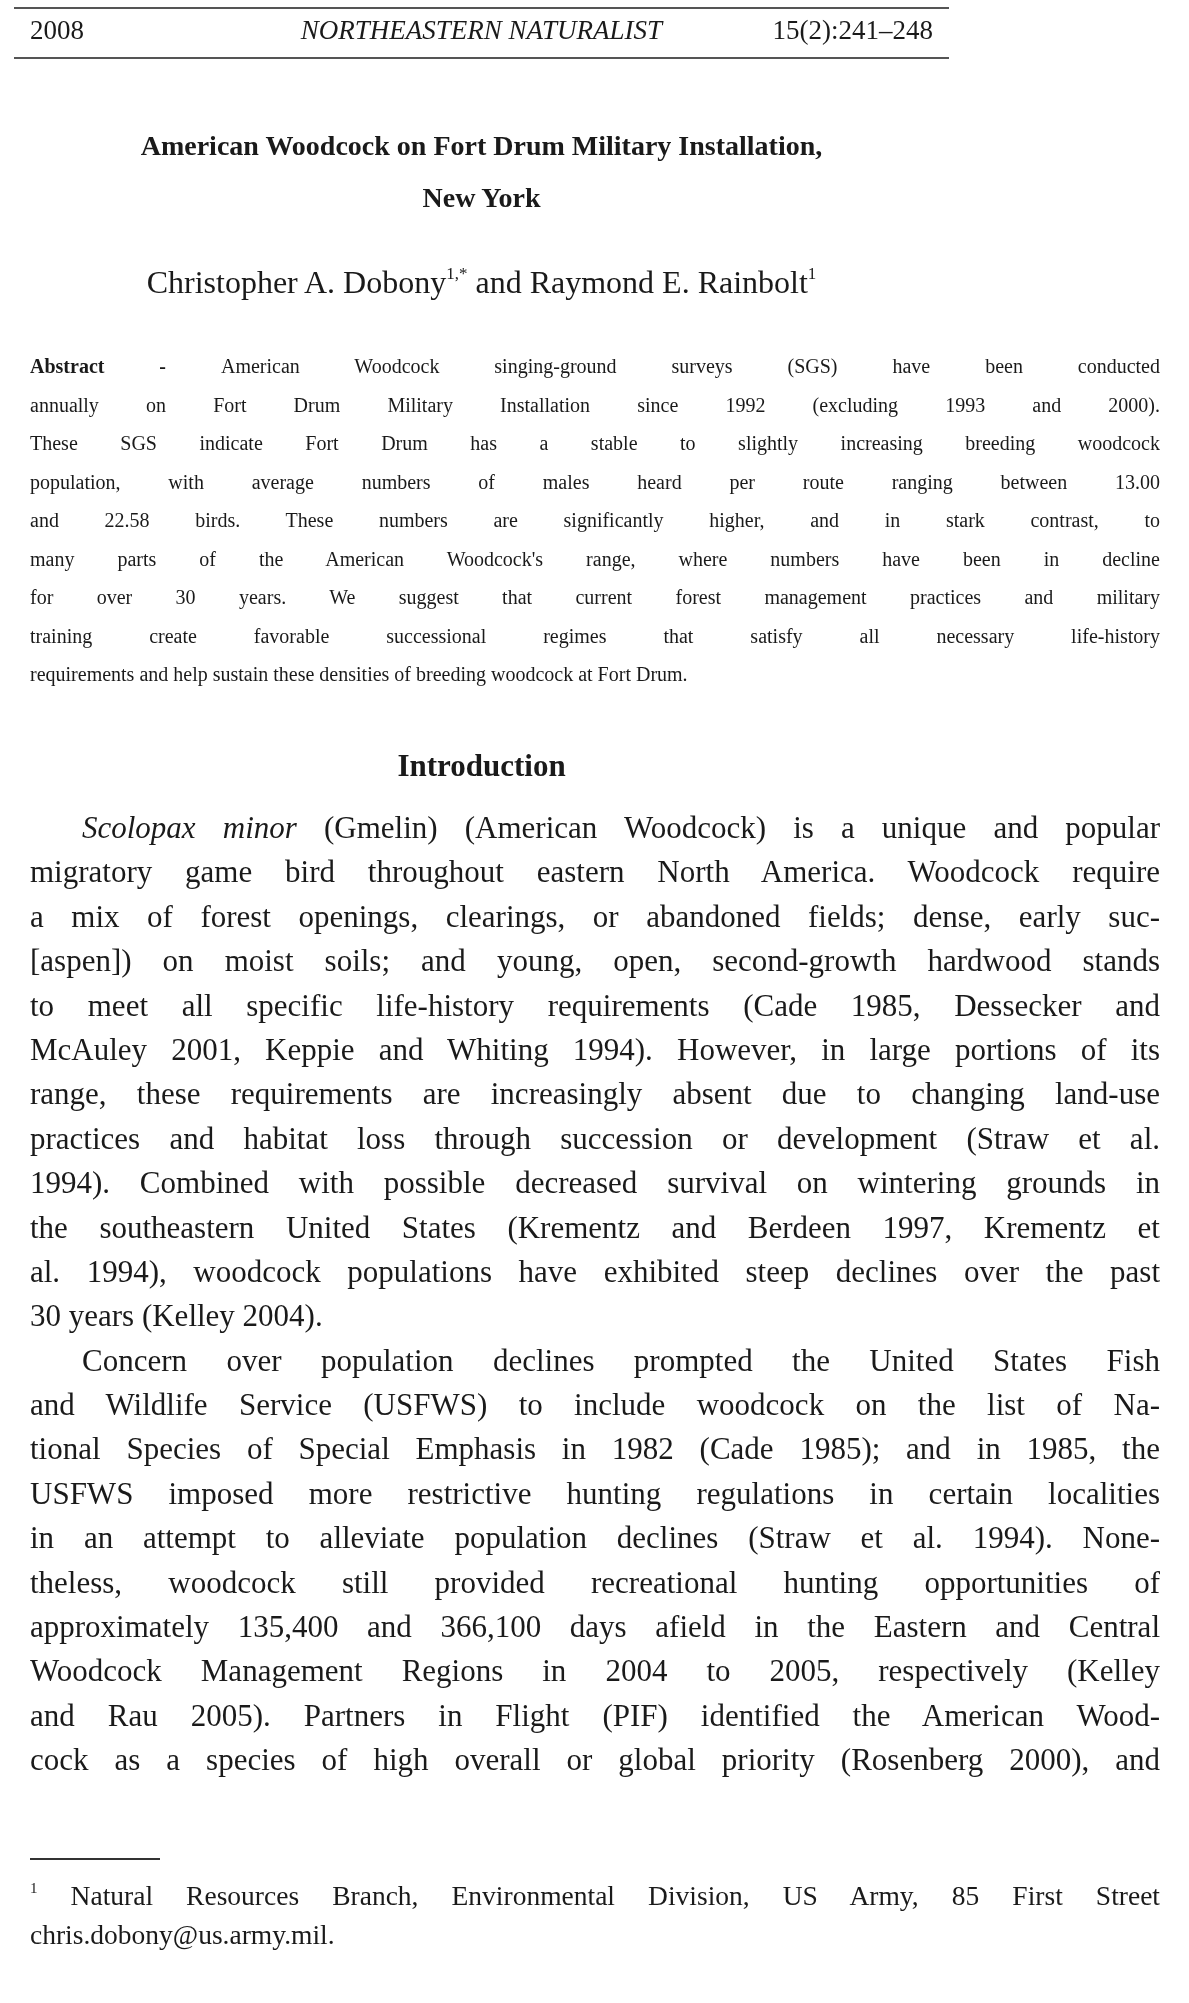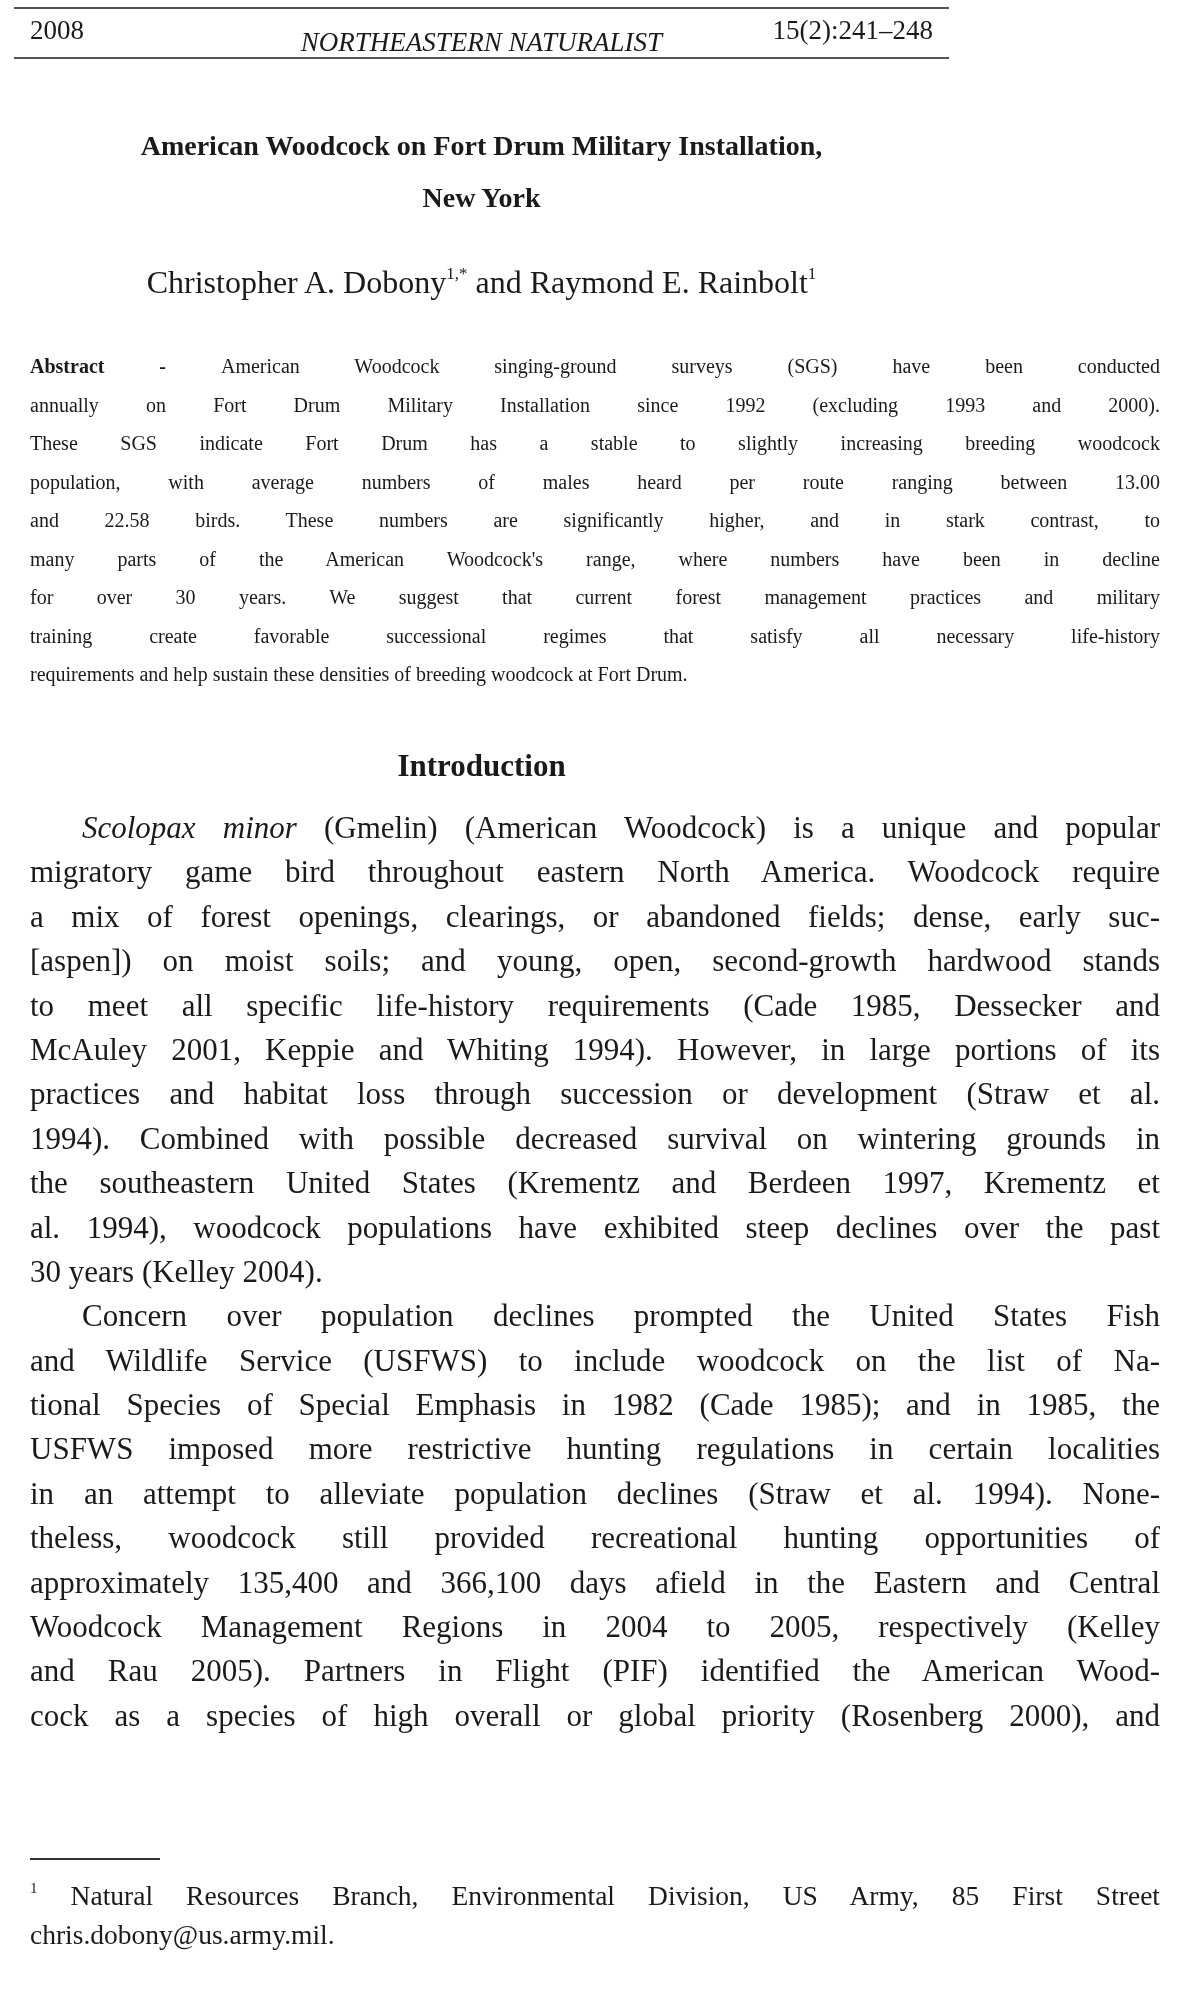--- a/index.html
+++ b/index.html
@@ -9,21 +9,21 @@
       position: relative;
       overflow: hidden;
       font-family: "Liberation Serif", "DejaVu Serif", serif;
       color: #1a1a1a;
     }
     .page { position: absolute; left: 0; top: 0; width: 963px; height: 2003px; }
     .rule-top { position: absolute; left: 14px; right: 14px; top: 7px; height: 2px; background: #555; }
     .rule-mid { position: absolute; left: 14px; right: 14px; top: 57px; height: 2px; background: #555; }
     .running-head { position: absolute; top: 13px; left: 30px; right: 30px; height: 34px; font-size: 27px; line-height: 34px; }
     .rh-year { position: absolute; left: 0; top: 0; }
-    .rh-journal { position: absolute; left: 0; right: 0; top: 12px; text-align: center; font-style: italic; }
+    .rh-journal { position: absolute; left: 0; right: 0; top: 0; text-align: center; font-style: italic; }
     .rh-vol { position: absolute; right: 0; top: 0; }
 
     .title { position: absolute; left: 30px; right: 30px; top: 120px; text-align: center; font-weight: bold; font-size: 28px; line-height: 52px; }
     .authors { position: absolute; left: 30px; right: 30px; top: 262px; text-align: center; font-size: 32px; line-height: 40px; }
     .authors sup { font-size: 17px; vertical-align: 14px; line-height: 0; }
 
     .block { position: absolute; left: 30px; width: 1130px; }
     .line { display: block; white-space: nowrap; text-align: justify; text-align-last: justify; overflow: hidden; }
     .line.last { text-align-last: left; }
     .line.indent { padding-left: 52px; }
@@ -79,20 +79,21 @@
 
   <h2 class="section-head" style="margin:0;">Introduction</h2>
 
   <div class="block body-text">
     <span class="line indent"><em>Scolopax minor</em><span style="white-space:pre;"> (Gmelin) (American Woodcock) is a unique and popular</span></span>
     <span class="line">migratory game bird throughout eastern North America. Woodcock require</span>
     <span class="line">a mix of forest openings, clearings, or abandoned fields; dense, early suc-</span>
     <span class="line">[aspen]) on moist soils; and young, open, second-growth hardwood stands</span>
     <span class="line">to meet all specific life-history requirements (Cade 1985, Dessecker and</span>
     <span class="line">McAuley 2001, Keppie and Whiting 1994). However, in large portions of its</span>
+    <span class="line">range, these requirements are increasingly absent due to changing land-use</span>
     <span class="line">practices and habitat loss through succession or development (Straw et al.</span>
     <span class="line">1994). Combined with possible decreased survival on wintering grounds in</span>
     <span class="line">the southeastern United States (Krementz and Berdeen 1997, Krementz et</span>
     <span class="line">al. 1994), woodcock populations have exhibited steep declines over the past</span>
     <span class="line last">30 years (Kelley 2004).</span>
 
     <span class="line indent">Concern over population declines prompted the United States Fish</span>
     <span class="line">and Wildlife Service (USFWS) to include woodcock on the list of Na-</span>
     <span class="line">tional Species of Special Emphasis in 1982 (Cade 1985); and in 1985, the</span>
     <span class="line">USFWS imposed more restrictive hunting regulations in certain localities</span>

